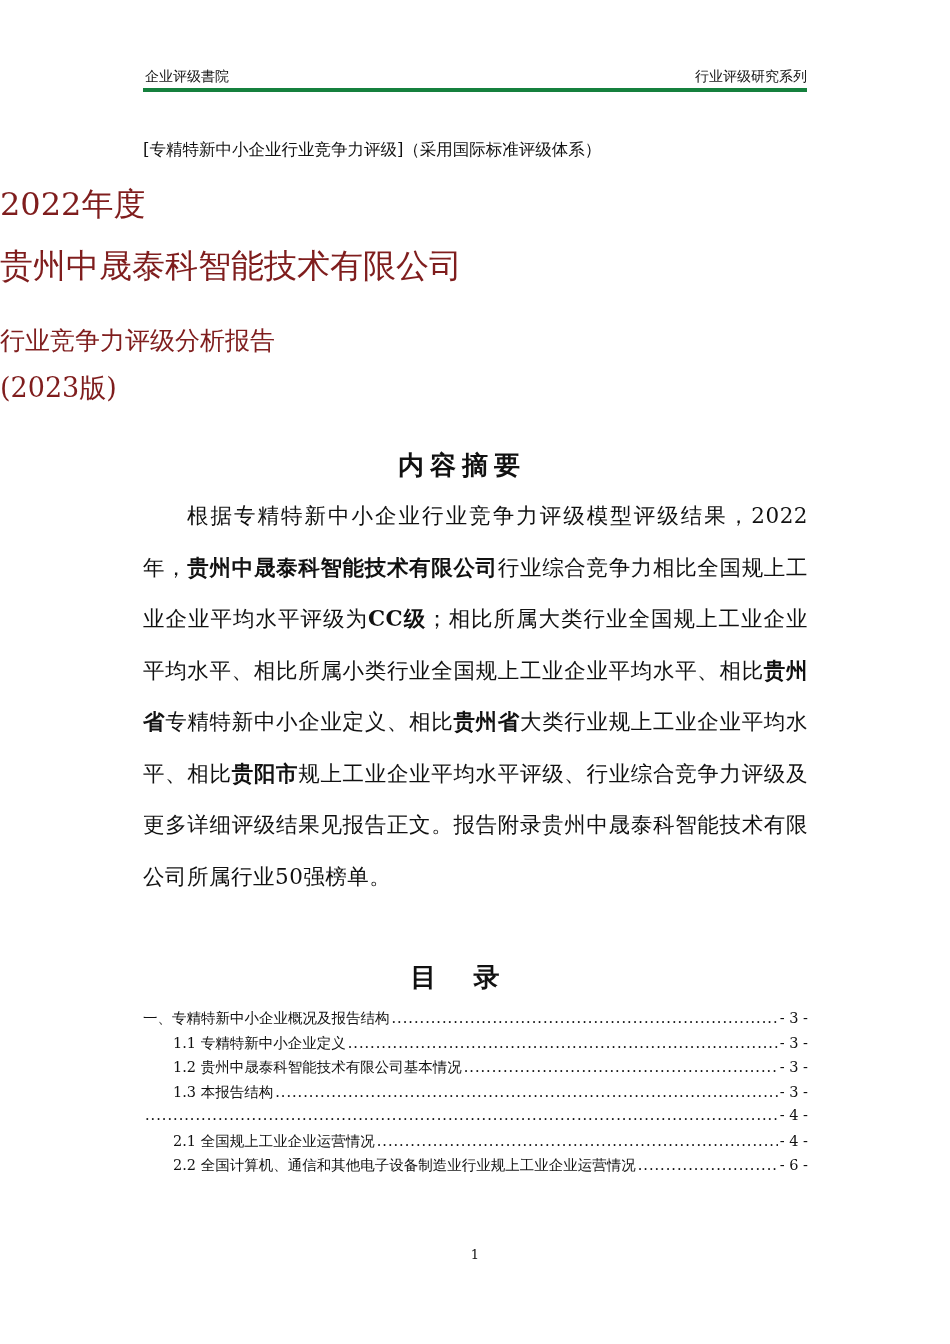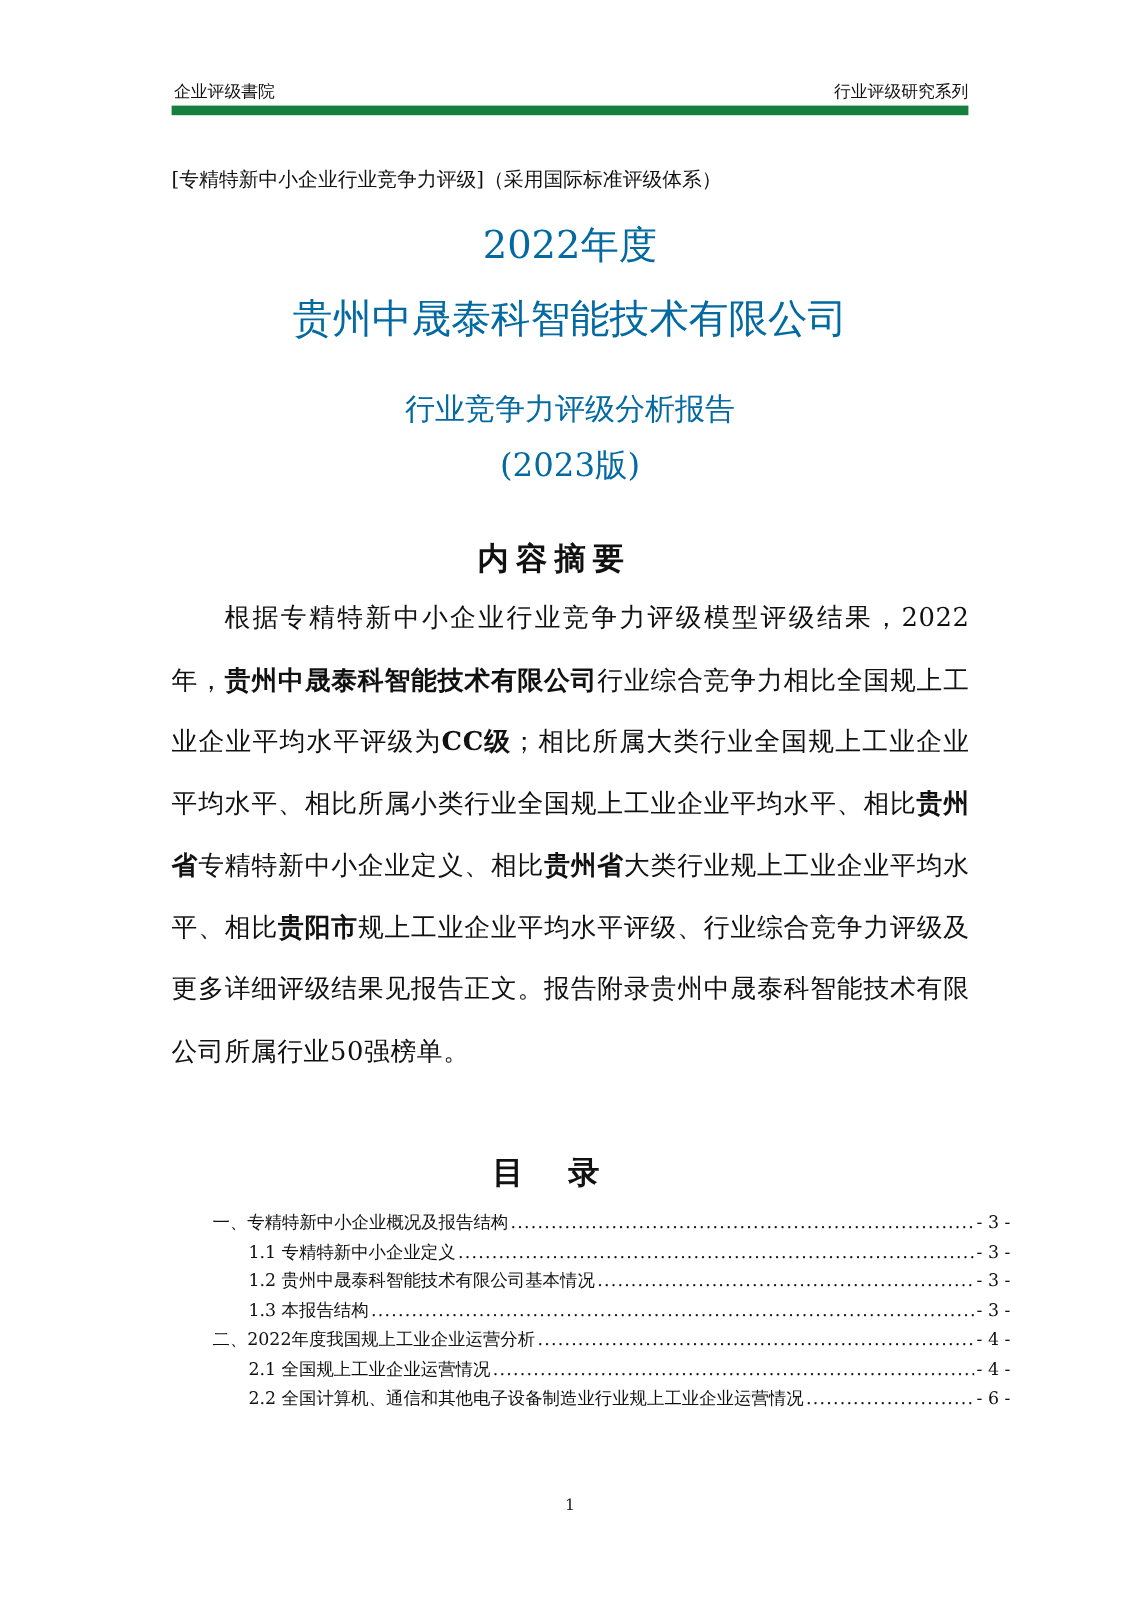--- a/index.html
+++ b/index.html
@@ -1,38 +1,38 @@
 <!DOCTYPE html>
 <html><head>
 <meta charset="utf-8">
 <style>
   html, body { margin: 0; padding: 0; background: #ffffff; }
   body { width: 950px; height: 1344px; position: relative; overflow: hidden;
          font-family: "DejaVu Serif", "Liberation Serif", serif; color: #111; }
   .header { position: absolute; left: 143px; top: 66px; width: 664px; height: 22px;
-            border-bottom: 8px solid #15803d; font-family: Liberation Serif, serif;
+            border-bottom: 4px solid #15803d; font-family: Liberation Serif, serif;
             font-size: 14px; }
   .header .left { position: absolute; left: 2px; top: 2px; }
   .header .right { position: absolute; right: 0; top: 2px; }
   .tag-line { position: absolute; left: 143px; top: 139px; font-size: 16.5px; white-space: nowrap; }
-  .title { position: absolute; left: 0; width: 950px; text-align: center; color: #0369a1;
+  .title { position: absolute; left: 0; width: 950px; color: #7f1d1d;
            font-family: "DejaVu Serif", "Liberation Serif", serif; white-space: nowrap; }
   .t1 { top: 183px; font-size: 32px; }
   .t2 { top: 244px; font-size: 33px; }
   .t3 { top: 324px; font-size: 25px; }
   .t4 { top: 370px; font-size: 27px; }
   .section-heading { position: absolute; left: 0; width: 924px; text-align: center;
                      font-family: "DejaVu Sans", "Liberation Sans", sans-serif; font-weight: bold;
                      letter-spacing: 6px; }
   .h-summary { top: 448px; font-size: 26px; }
   .h-toc { top: 960px; font-size: 26px; letter-spacing: 14px; }
   .summary { position: absolute; left: 143px; top: 490px; width: 665px; font-size: 21.5px;
              line-height: 51.5px; text-align: justify; text-indent: 44px; letter-spacing: 0.5px; }
   .summary b { font-weight: bold; }
-  .toc { position: absolute; left: 143px; top: 1009px; width: 665px; font-size: 14.5px; margin-left: 34px; }
+  .toc { position: absolute; left: 143px; top: 1009px; width: 665px; font-size: 14.5px; }
   .toc-row { display: flex; align-items: baseline; height: 24.5px; white-space: nowrap; }
   .toc-row.lvl2 { padding-left: 30px; }
   .toc-row .label { flex: 0 0 auto; }
   .toc-row .dots { flex: 1 1 auto; overflow: hidden; letter-spacing: 1px; margin: 0 2px; color:#111; }
   .toc-row .dots::before { content: "...................................................................................................................................................................................................."; }
   .toc-row .page { flex: 0 0 auto; }
   .page-num { position: absolute; left: 0; width: 950px; top: 1247px; text-align: center; font-size: 13px; }
 </style>
 </head>
 <body>
@@ -70,21 +70,20 @@
       <span class="label">1.2 贵州中晟泰科智能技术有限公司基本情况</span>
       <span class="dots"></span>
       <span class="page">- 3 -</span>
     </div>
   <div class="toc-row lvl2">
       <span class="label">1.3 本报告结构</span>
       <span class="dots"></span>
       <span class="page">- 3 -</span>
     </div>
   <div class="toc-row lvl1">
-      <span class="label">二、2022年度我国规上工业企业运营分析</span>
       <span class="dots"></span>
       <span class="page">- 4 -</span>
     </div>
   <div class="toc-row lvl2">
       <span class="label">2.1 全国规上工业企业运营情况</span>
       <span class="dots"></span>
       <span class="page">- 4 -</span>
     </div>
   <div class="toc-row lvl2">
       <span class="label">2.2 全国计算机、通信和其他电子设备制造业行业规上工业企业运营情况</span>

